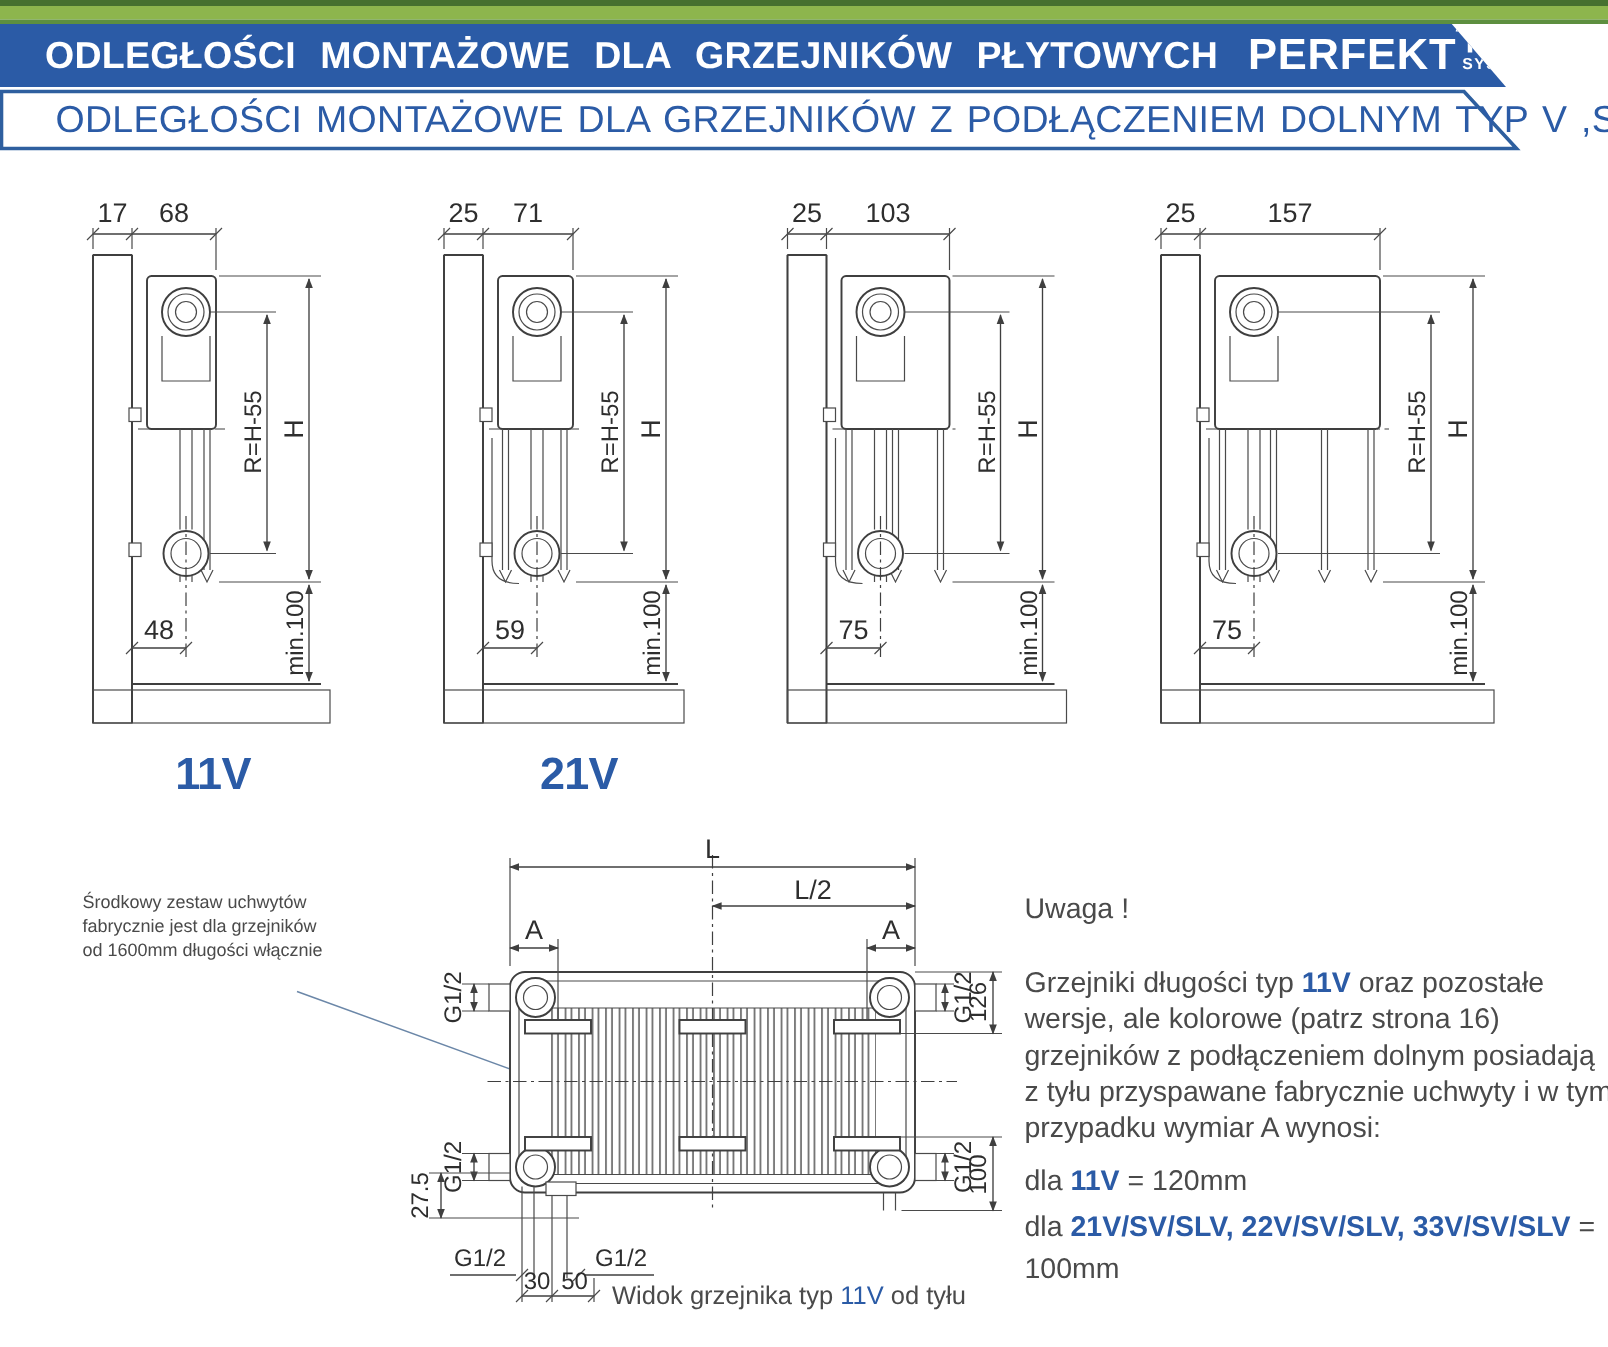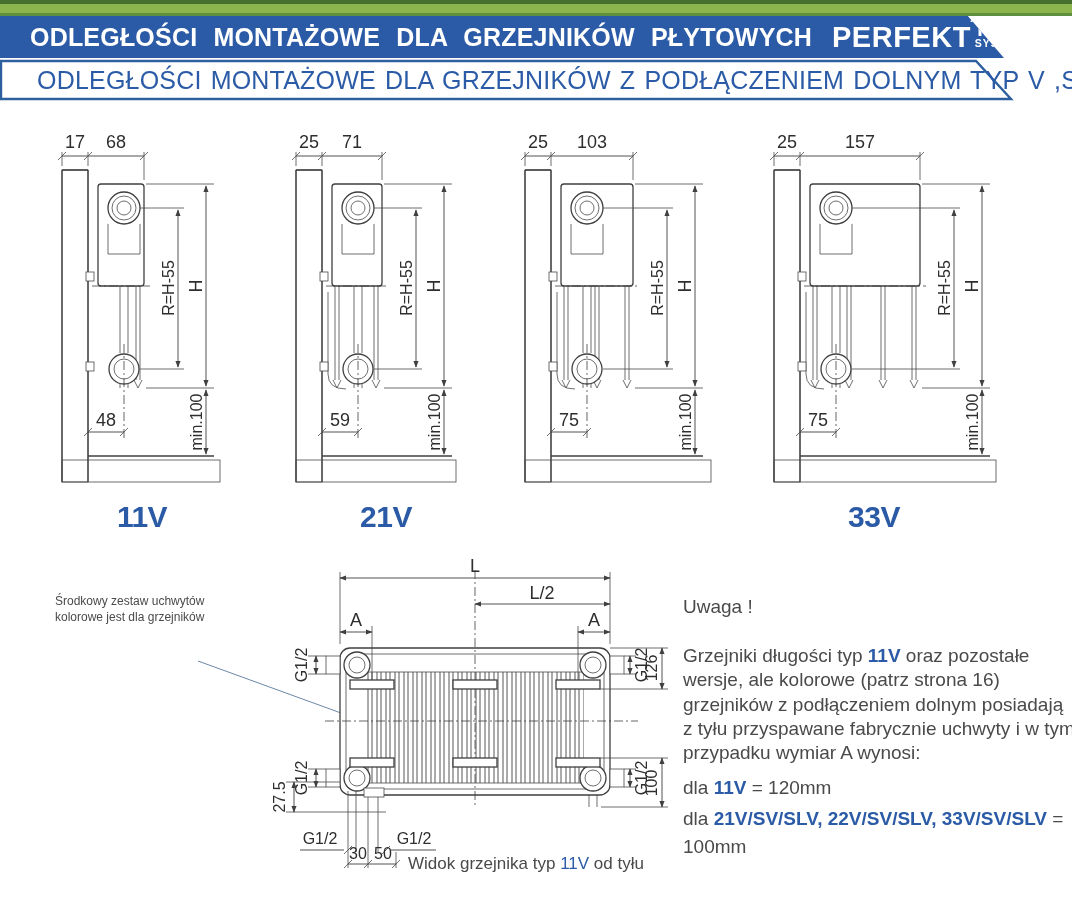--- a/index.html
+++ b/index.html
@@ -259,25 +259,25 @@
       <text class="dl" text-anchor="middle" transform="rotate(-90 229 160)" x="229" y="165">H</text>
       <line x1="210" y1="84" x2="210" y2="241" class="dimln" marker-start="url(#ar)" marker-end="url(#ar)"></line>
       <text class="d" text-anchor="middle" transform="rotate(-90 201 162)" x="201" y="167">R=H-55</text>
       <line x1="238" y1="264" x2="238" y2="328" class="dimln" marker-start="url(#ar)" marker-end="url(#ar)"></line>
       <text class="d" text-anchor="middle" transform="rotate(-90 229 296)" x="229" y="301">min.100</text>
       <path d="M56 306H92" class="dimln"></path>
       <path d="M52 310l8-8M88 310l8-8" class="tn"></path>
       <text class="dl" x="74" y="300" text-anchor="middle">75</text>
     </g>
   </svg>
-  <div class="diag-label" style="left:784px">33V</div>
 
   <div class="note-left">
     <div>Środkowy zestaw uchwytów</div>
-    <div>kolorowe jest dla grzejników</div>
+    <div>fabrycznie jest dla grzejników</div>
+    <div>od 1600mm długości włącznie</div>
   </div>
 
   <svg class="rear" width="490" height="344" viewBox="0 0 490 344">
     <line x1="8" y1="105" x2="283" y2="205" stroke="#6b87a8" stroke-width="1"></line>
     <g>
       <rect x="150" y="92" width="270" height="147" rx="10" class="ln wht"></rect>
       <rect x="156" y="98" width="258" height="135" rx="6" class="tn"></rect>
       <rect x="176" y="116" width="218" height="111" fill="url(#fins)"></rect>
       <path d="M176 116H394M176 227H394" class="tn"></path>
       <path d="M285 14V252" class="dash"></path>

